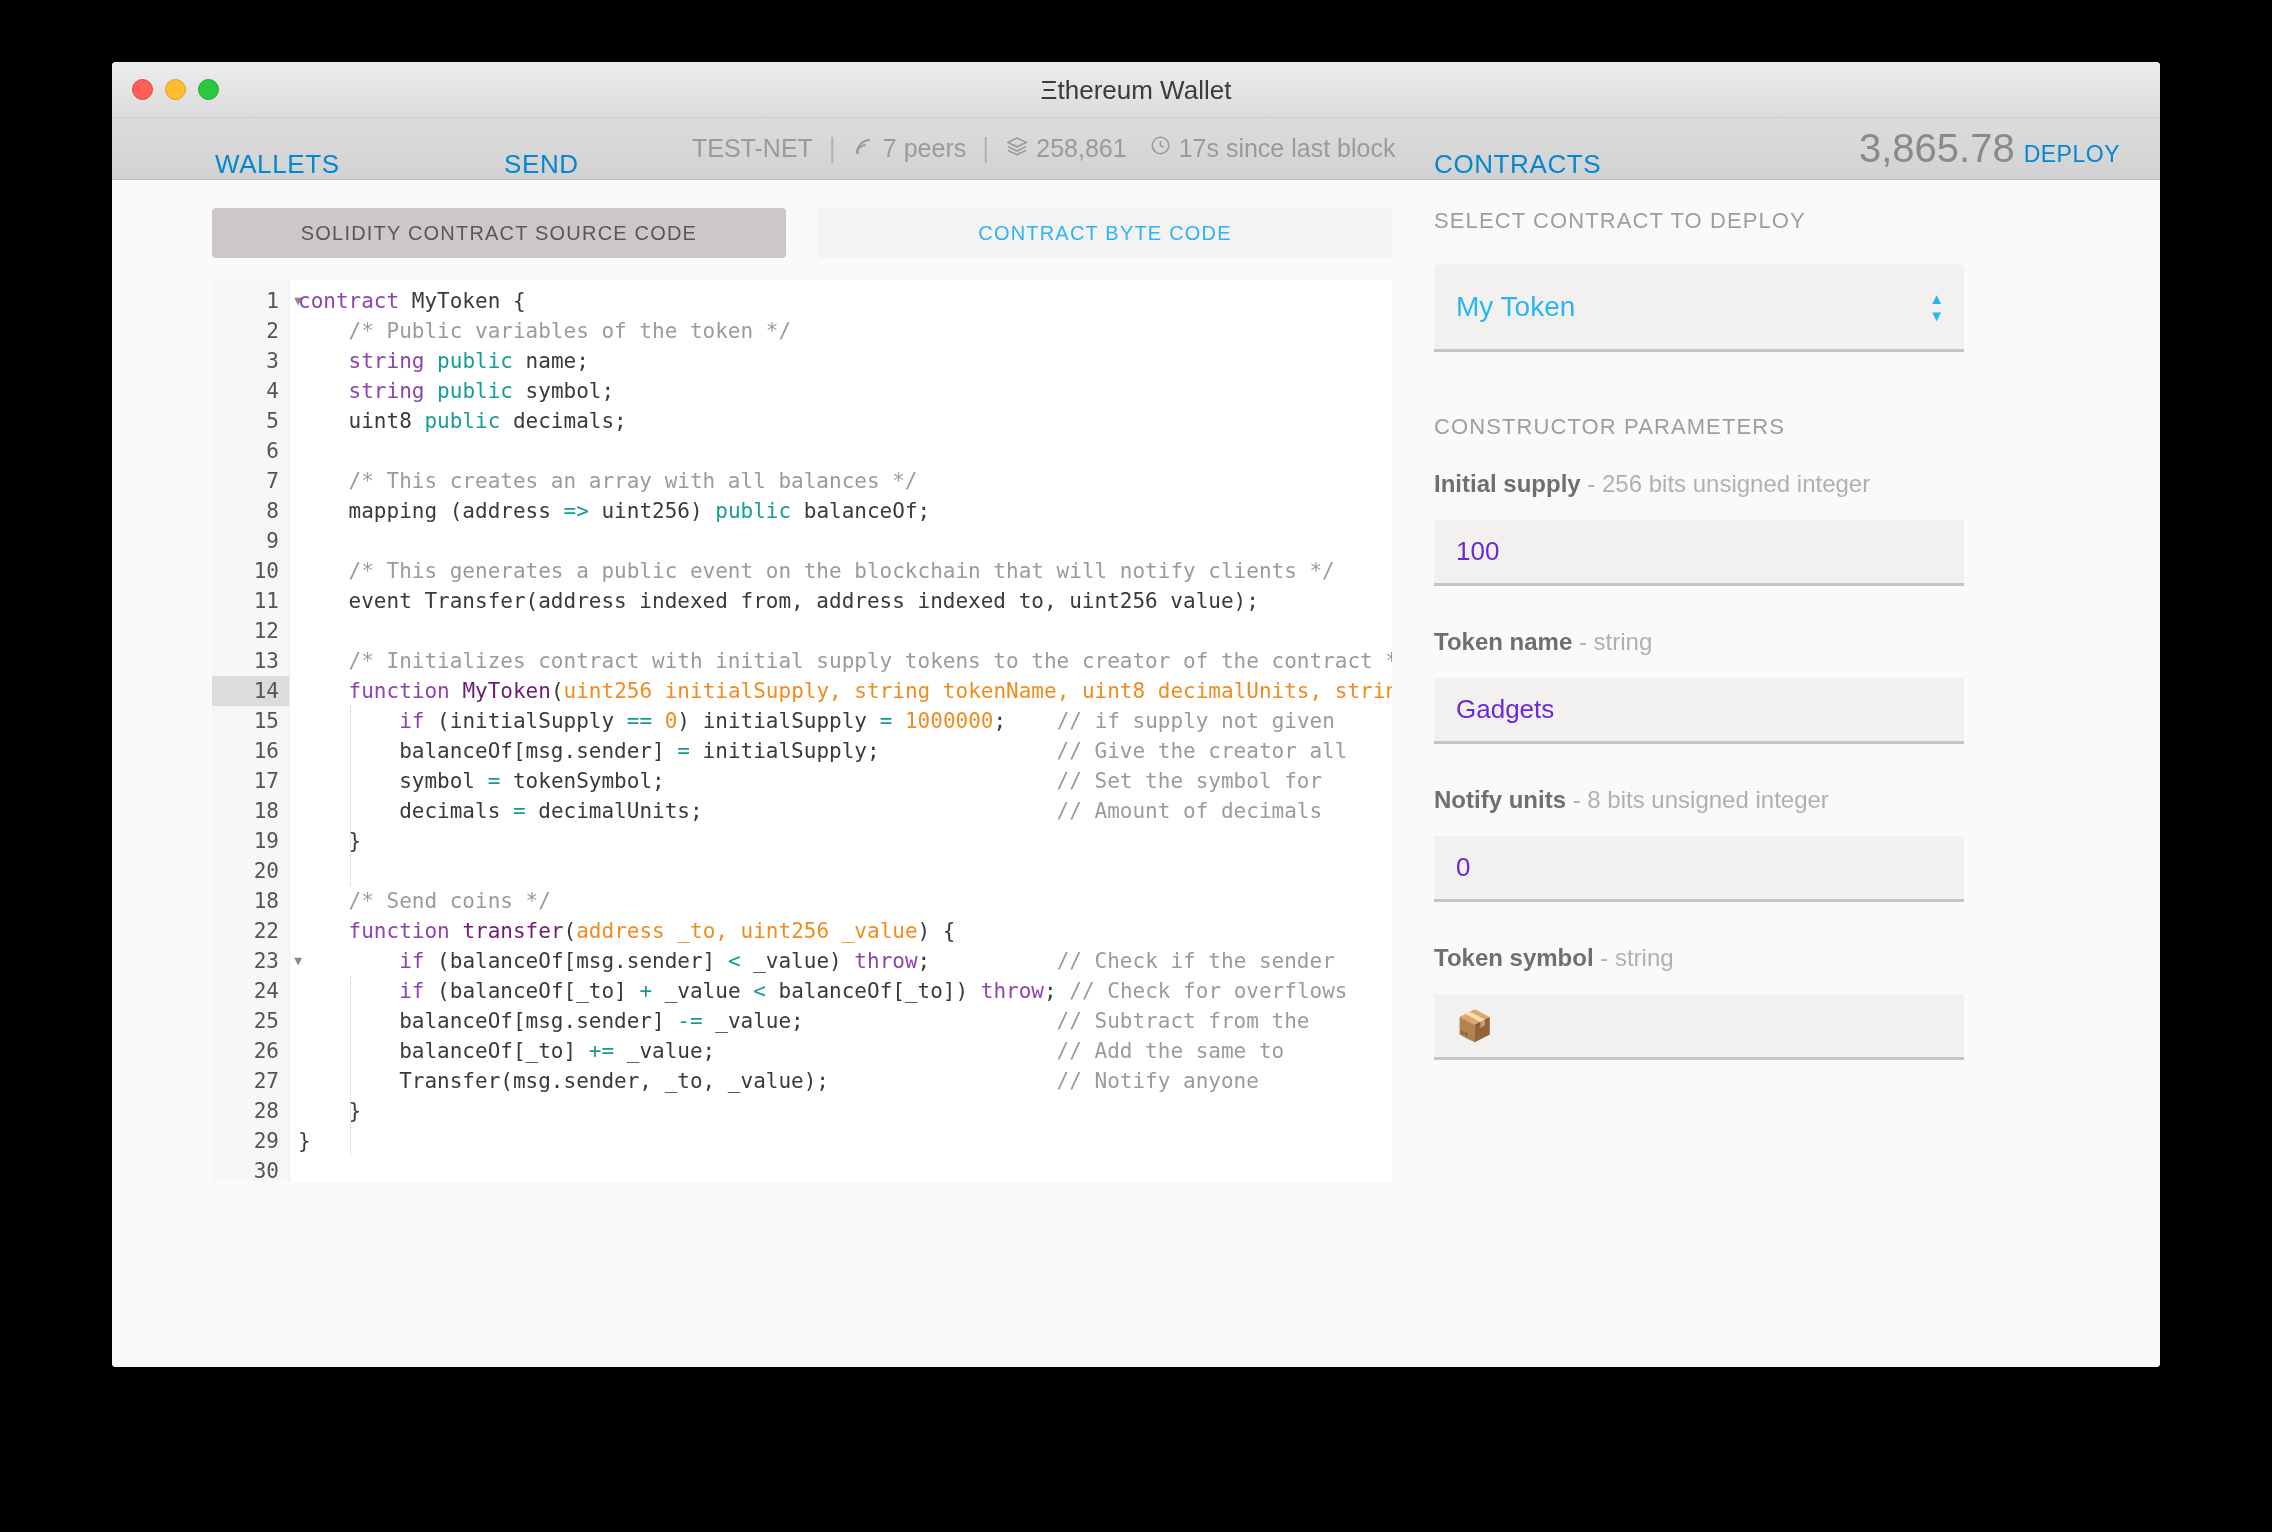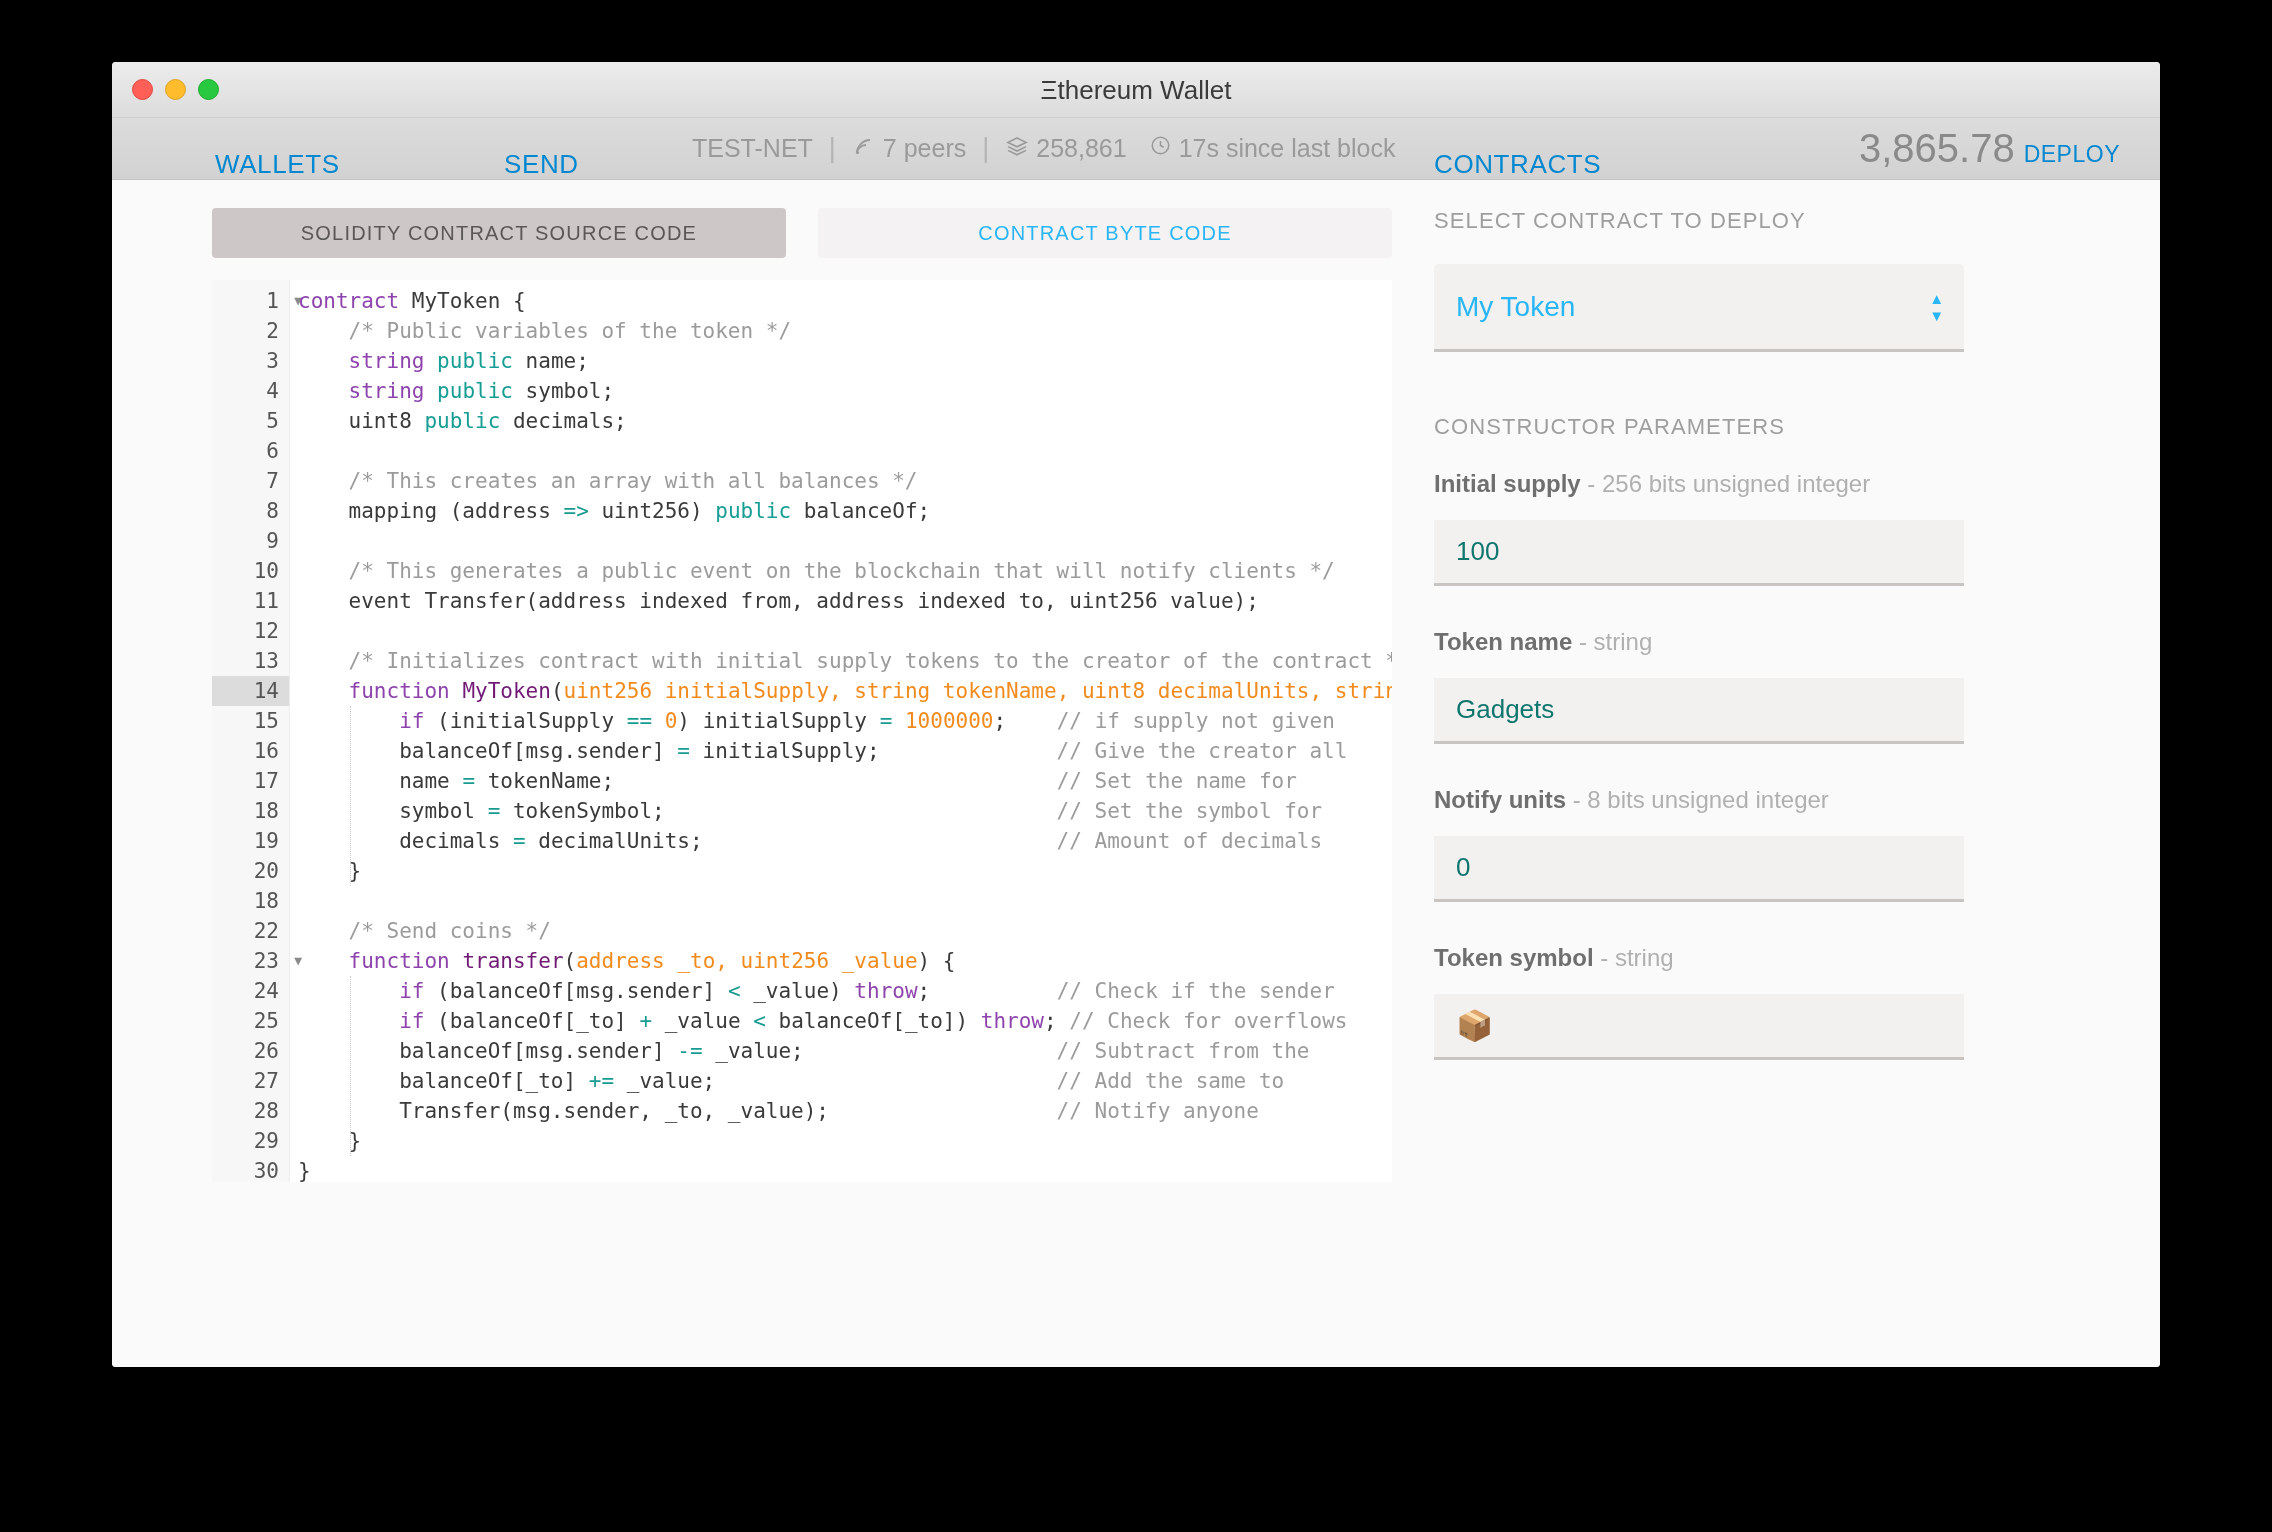--- a/index.html
+++ b/index.html
@@ -212,21 +212,21 @@
     margin-bottom: 22px;
   }
   .field-label .dim { color: #b0b0b0; font-weight: normal; }
   .field-input {
     height: 66px;
     background: #f2f1f0;
     border-bottom: 3px solid #c8c4c2;
     display: flex; align-items: center;
     padding: 0 22px;
     font-size: 26px;
-    color: #0f766e;
+    color: #6d28d9;
     margin-bottom: 42px;
     cursor: text;
   }
   .field-input.emoji { font-size: 30px; }
 </style>
 </head>
 <body>
 
 <div id="root">
   <div class="window">
@@ -338,21 +338,20 @@
               <div class="cline">    <span class="cmt">/* This creates an array with all balances */</span></div>
               <div class="cline">    mapping (address <span class="op">=&gt;</span> uint256) <span class="kw2">public</span> balanceOf;</div>
               <div class="cline">&nbsp;</div>
               <div class="cline">    <span class="cmt">/* This generates a public event on the blockchain that will notify clients */</span></div>
               <div class="cline">    event Transfer(address indexed from, address indexed to, uint256 value);</div>
               <div class="cline">&nbsp;</div>
               <div class="cline">    <span class="cmt">/* Initializes contract with initial supply tokens to the creator of the contract */</span></div>
               <div class="cline hl">    <span class="kw">function</span> <span class="fn">MyToken</span>(<span class="par">uint256 initialSupply, string tokenName, uint8 decimalUnits, string tokenSymbol</span>) {</div>
               <div class="cline">        <span class="kw">if</span> (initialSupply <span class="op">==</span> <span class="num">0</span>) initialSupply <span class="op">=</span> <span class="num">1000000</span>;    <span class="cmt">// if supply not given</span></div>
               <div class="cline">        balanceOf[msg.sender] <span class="op">=</span> initialSupply;              <span class="cmt">// Give the creator all</span></div>
-              <div class="cline">        name <span class="op">=</span> tokenName;                                   <span class="cmt">// Set the name for</span></div>
               <div class="cline">        symbol <span class="op">=</span> tokenSymbol;                               <span class="cmt">// Set the symbol for</span></div>
               <div class="cline">        decimals <span class="op">=</span> decimalUnits;                            <span class="cmt">// Amount of decimals</span></div>
               <div class="cline">    }</div>
               <div class="cline">&nbsp;</div>
               <div class="cline">    <span class="cmt">/* Send coins */</span></div>
               <div class="cline">    <span class="kw">function</span> <span class="fn">transfer</span>(<span class="par">address _to, uint256 _value</span>) {</div>
               <div class="cline">        <span class="kw">if</span> (balanceOf[msg.sender] <span class="op">&lt;</span> _value) <span class="kw">throw</span>;          <span class="cmt">// Check if the sender</span></div>
               <div class="cline">        <span class="kw">if</span> (balanceOf[_to] <span class="op">+</span> _value <span class="op">&lt;</span> balanceOf[_to]) <span class="kw">throw</span>; <span class="cmt">// Check for overflows</span></div>
               <div class="cline">        balanceOf[msg.sender] <span class="op">-=</span> _value;                    <span class="cmt">// Subtract from the</span></div>
               <div class="cline">        balanceOf[_to] <span class="op">+=</span> _value;                           <span class="cmt">// Add the same to</span></div>

